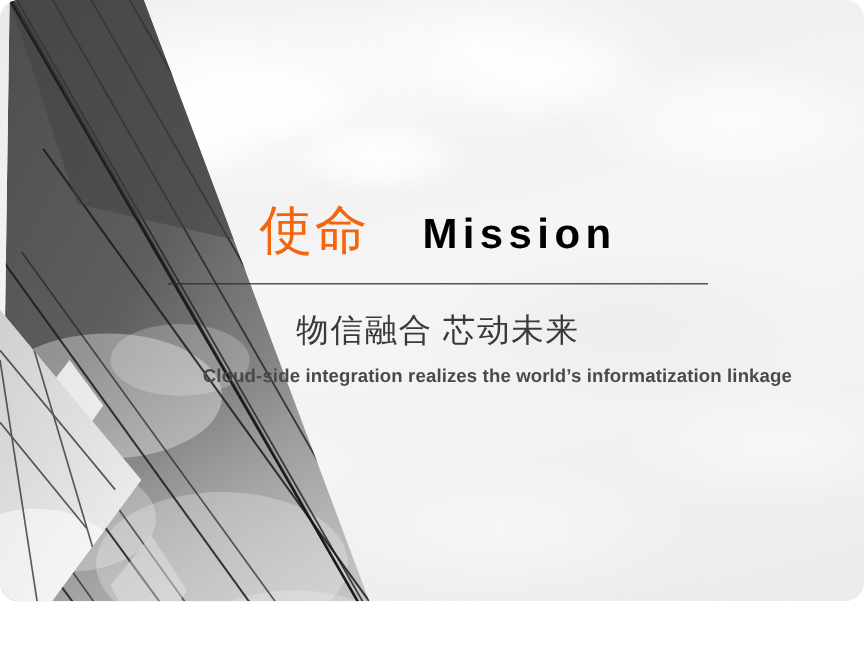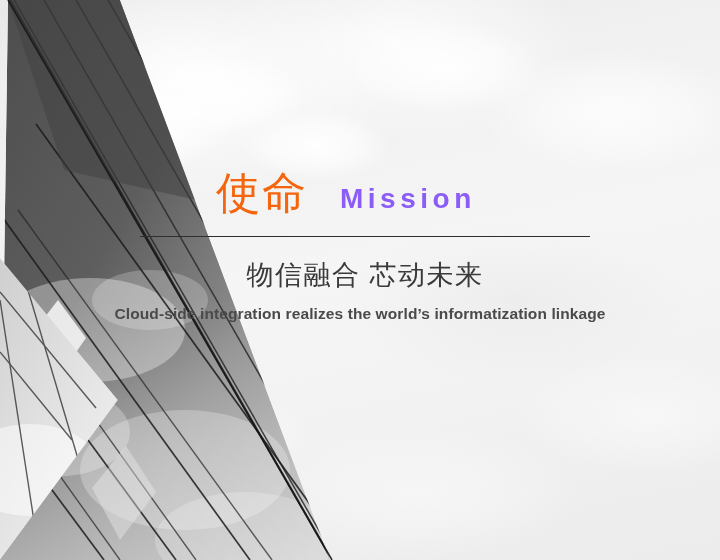--- a/index.html
+++ b/index.html
@@ -8,24 +8,25 @@
     padding: 0;
     background: #ffffff;
   }
   body {
     font-family: "Liberation Sans", "DejaVu Sans", sans-serif;
   }
 
   .banner {
     position: relative;
     width: 720px;
-    height: 560px;
+    height: 501px;
     overflow: hidden;
     background: #f2f2f2;
     user-select: none;
+    border-radius: 16px;
   }
 
   
   .sky-base {
     position: absolute;
     inset: 0;
     background:
       radial-gradient(ellipse 46% 34% at 26% 14%, #ffffff 0%, rgba(255,255,255,0) 62%),
       radial-gradient(ellipse 38% 26% at 55% 8%,  #fdfdfd 0%, rgba(255,255,255,0) 66%),
       linear-gradient(168deg, #e9e9e9 0%, #f1f1f1 22%, #f6f6f6 48%, #f2f2f2 72%, #ececec 100%);
@@ -87,26 +88,26 @@
   .title-cn {
     color: #f4650d;
     font-size: 44px;
     line-height: 50px;
     font-weight: 400;
     letter-spacing: 2px;
     font-family: "DejaVu Sans", "Liberation Sans", sans-serif;
     margin-left: 76px;
   }
   .title-en {
-    color: #8b5cf6;
-    font-size: 28px;
+    color: #000000;
+    font-size: 35px;
     line-height: 50px;
     font-weight: 700;
     letter-spacing: 4.5px;
-    margin-left: 32px;
+    margin-left: 44px;
     font-family: "Liberation Sans", "DejaVu Sans", sans-serif;
   }
 
   .rule {
     position: absolute;
     left: 140px;
     top: 236px;
     width: 450px;
     height: 0;
     border-top: 1.6px solid #2e2e2e;
@@ -116,29 +117,29 @@
     position: absolute;
     left: 140px;
     top: 256px;
     width: 450px;
     text-align: center;
     color: #3a3a3a;
     font-size: 27px;
     line-height: 38px;
     letter-spacing: 1.5px;
     font-weight: 400;
-    font-family: Liberation Sans, sans-serif;
+    font-family: Liberation Serif, serif;
   }
 
   .desc {
     position: absolute;
     left: 60px;
     top: 302px;
     width: 600px;
-    text-align: center;
+    text-align: right;
     color: #4a4a4a;
   }
   .desc-line {
     font-size: 15.5px;
     line-height: 23px;
     font-weight: 600;
     letter-spacing: .1px;
     white-space: nowrap;
     font-family: "Liberation Sans", "DejaVu Sans", sans-serif;
   }

